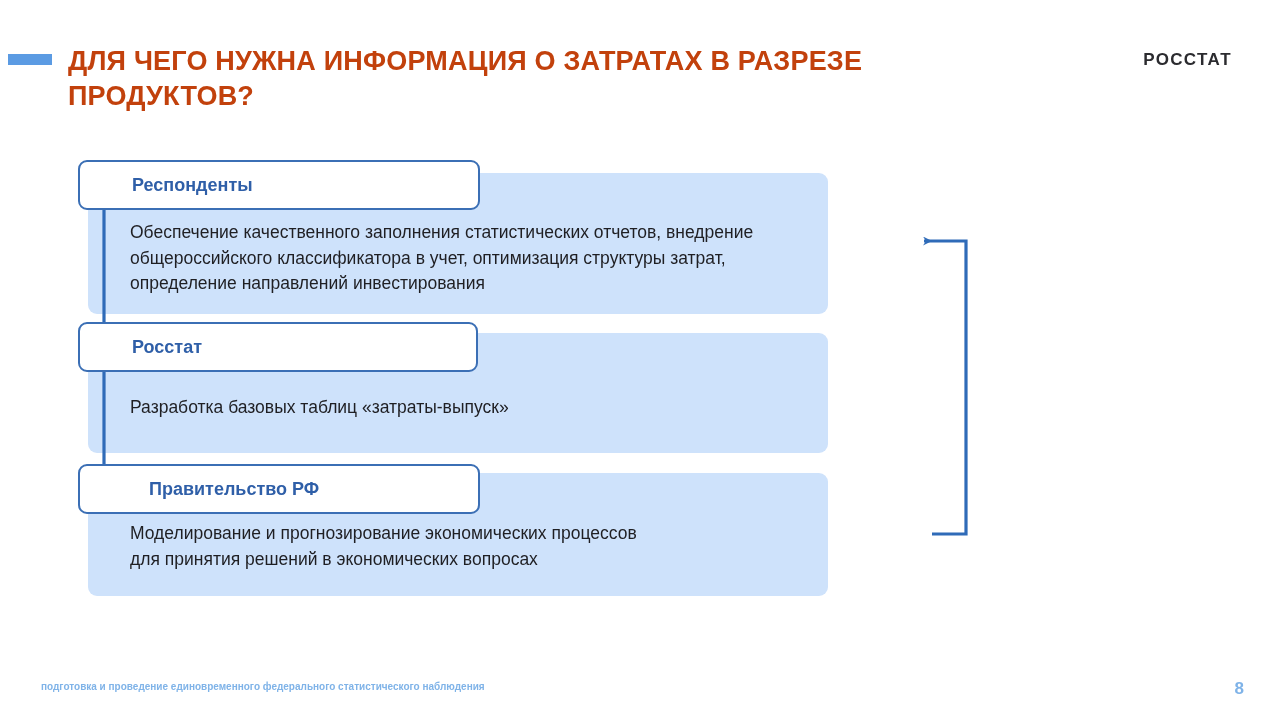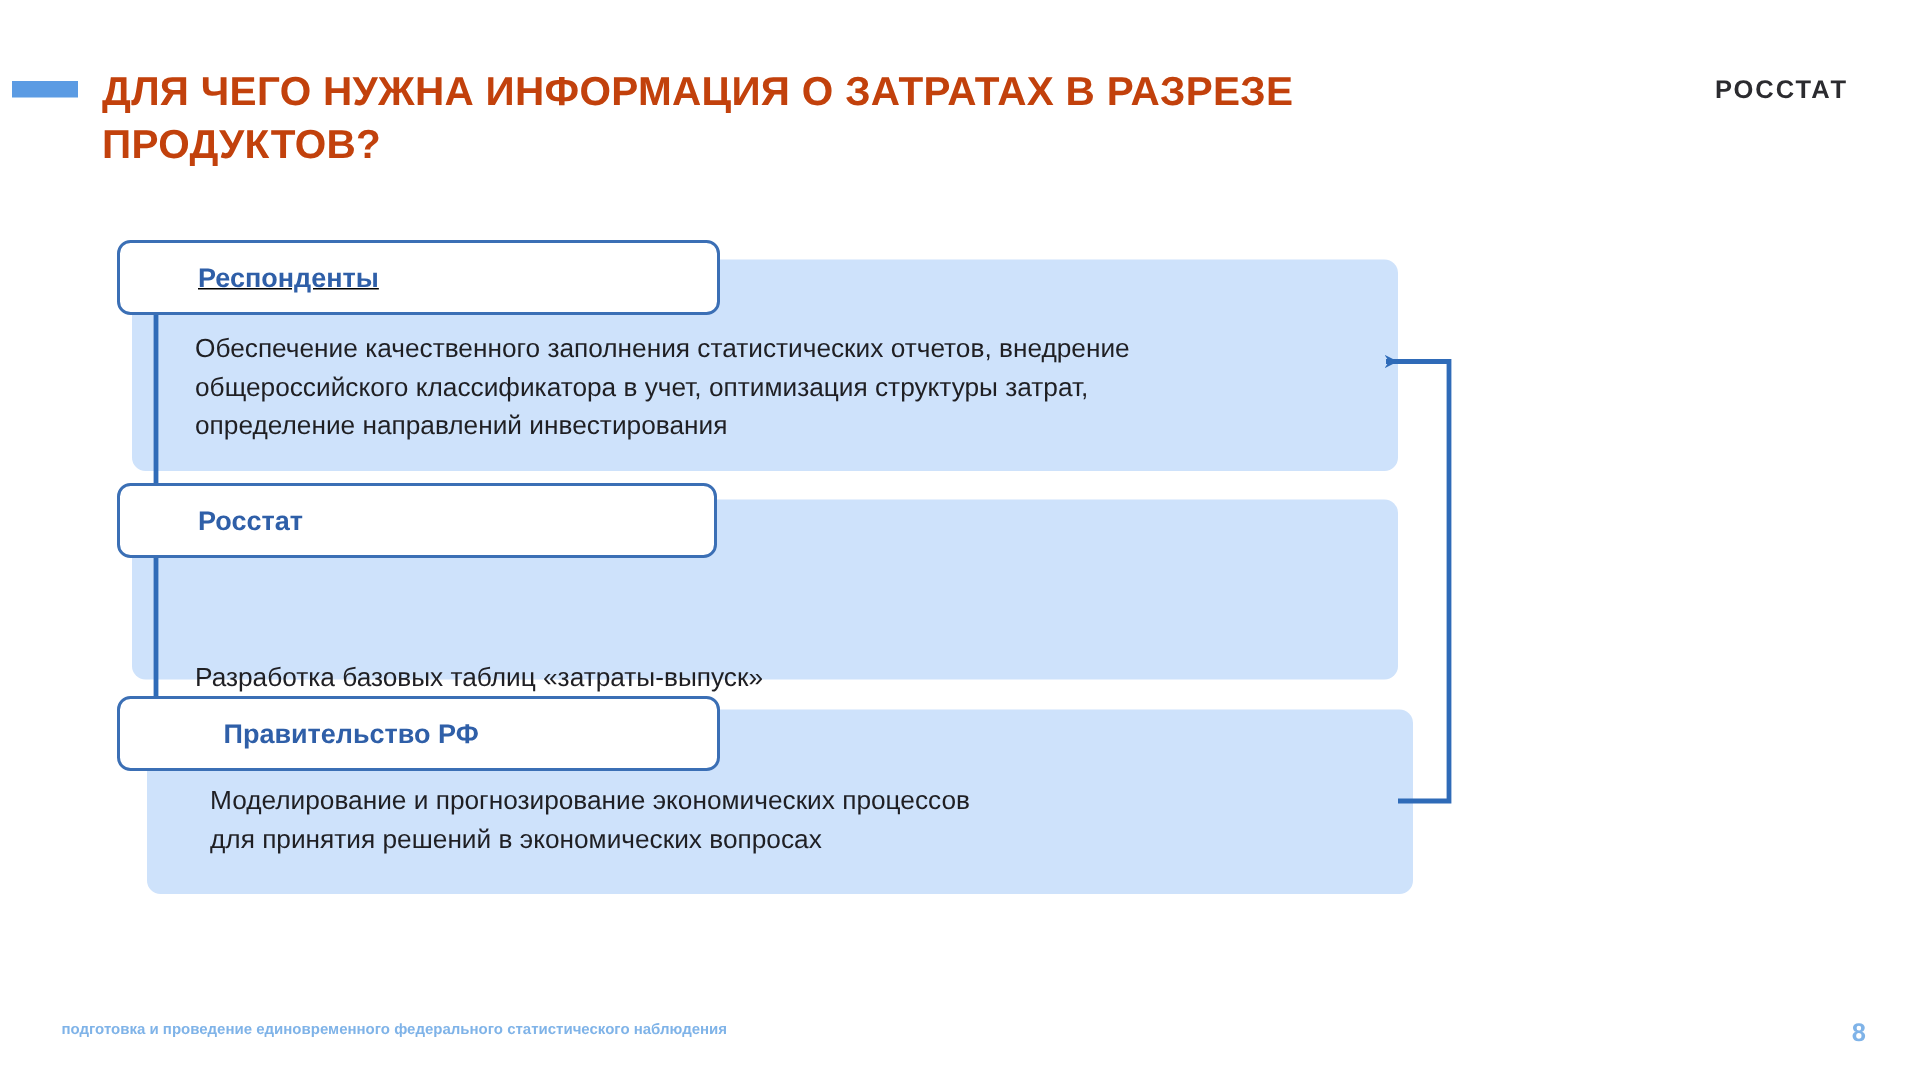--- a/index.html
+++ b/index.html
@@ -51,52 +51,52 @@
   #diagram {
     position: absolute;
     left: 0;
     top: 0;
     width: 1280px;
     height: 720px;
   }
   .panel {
     position: absolute;
     left: 88px;
-    width: 844px;
+    width: 740px;
     background: #CEE2FB;
     border-radius: 9px;
   }
   #panel-respondents { top: 173px; height: 141px; }
   #panel-rosstat     { top: 333px; height: 120px; }
-  #panel-government  { top: 473px; height: 123px; margin-left: 10px; }
+  #panel-government  { top: 473px; height: 123px; }
 
   .panel-body {
     position: absolute;
     left: 42px;
     right: 20px;
     font-size: 17.5px;
     line-height: 1.47;
     color: #1F1F23;
     white-space: pre-line;
   }
   #body-respondents { top: 47px; }
-  #body-rosstat     { top: 62px; margin-top: 44px; }
+  #body-rosstat     { top: 62px; }
   #body-government  { top: 48px; }
 
   .panel-header {
     position: absolute;
     height: 50px;
     background: #FFFFFF;
     border: 2.5px solid #3B6FB5;
     border-radius: 9px;
     box-sizing: border-box;
     display: flex;
     align-items: center;
   }
-  #header-respondents { left: 78px; top: 160px; width: 402px; text-decoration: underline; }
+  #header-respondents { left: 78px; top: 160px; width: 402px; }
   #header-rosstat     { left: 78px; top: 322px; width: 400px; }
   #header-government  { left: 78px; top: 464px; width: 402px; padding-left: 17px; }
 
   .panel-header-label {
     font-size: 18px;
     font-weight: bold;
     color: #2F5FA8;
     padding-left: 52px;
   }
 

